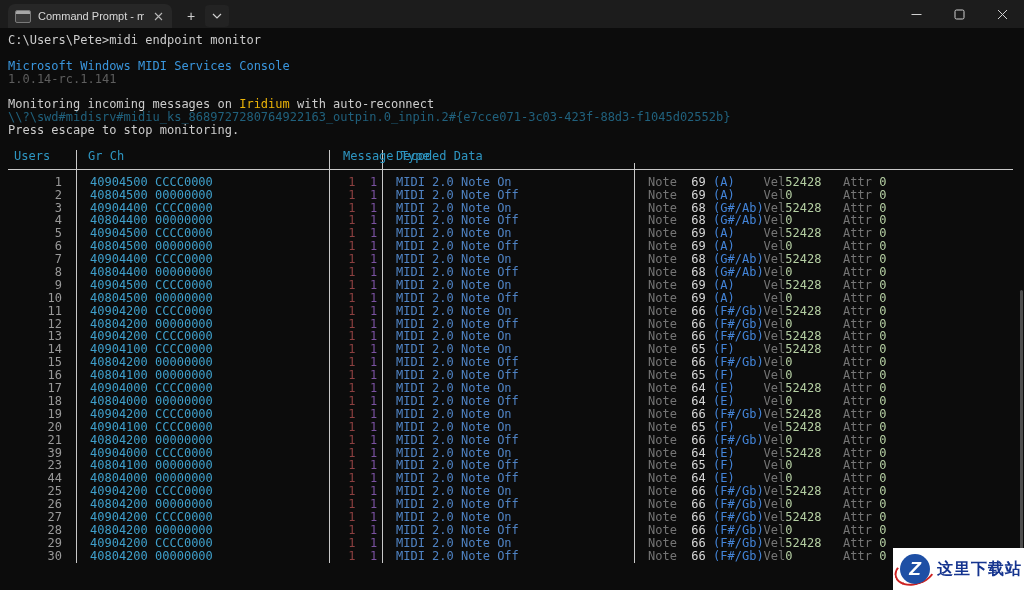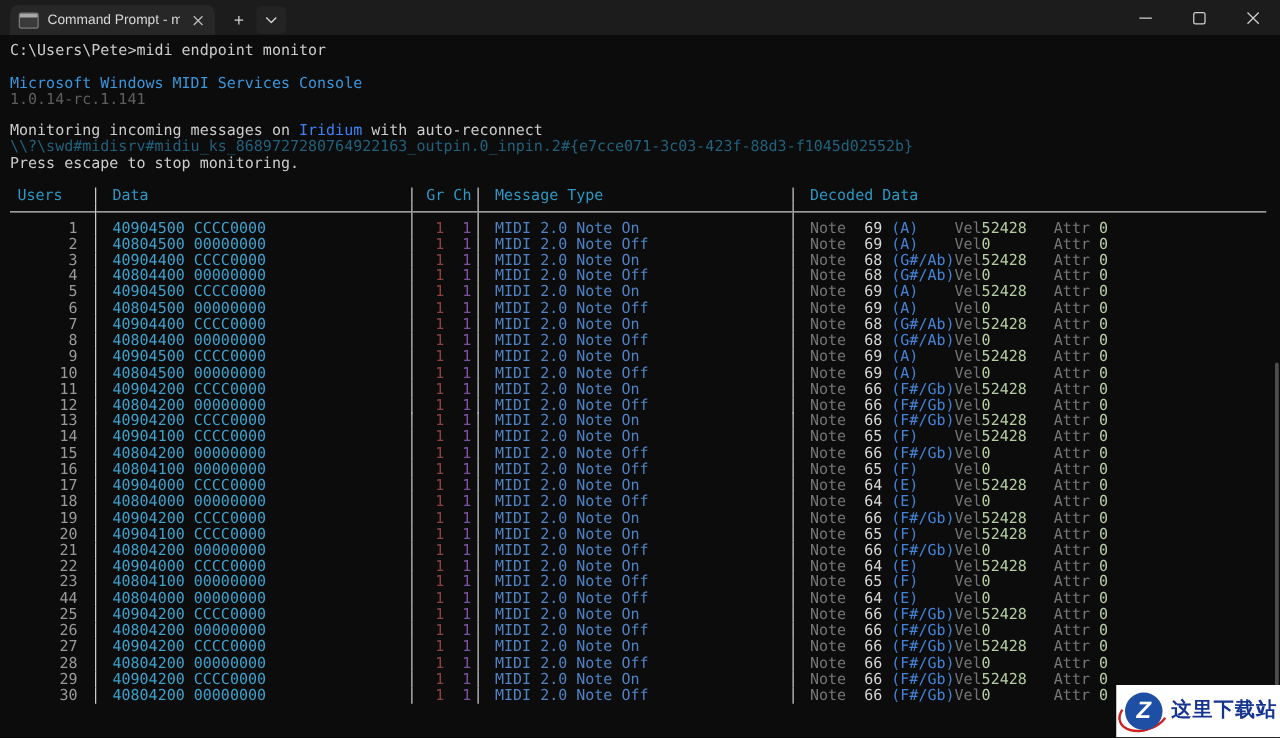--- a/index.html
+++ b/index.html
@@ -22,21 +22,21 @@
   .wbtn { width:43px; height:28px; display:flex; align-items:center; justify-content:center; }
 
   
   .terminal { position:absolute; top:28px; left:0; right:0; bottom:0; background:#0c0c0c;
               font-family:"DejaVu Sans Mono", monospace; font-size:12px; line-height:12.9px;
               color:#cccccc; padding:6px 0 0 8px; box-sizing:border-box; }
   .ln { height:12.9px; white-space:pre; }
   .t-app   { color:#3A96DD; }
   .t-dim   { color:#5e5e5e; }
   .t-path  { color:#20617d; }
-  .t-cyan  { color:#3b82f6; }
+  .t-cyan  { color:#eab308; }
 
   
   .trow { display:grid; grid-template-columns:69px 253px 53px 252px 378px; height:12.9px; line-height:12.9px; }
   .c { white-space:pre; box-sizing:border-box; overflow:visible; }
   .bR { border-right:1px solid #c9c9c9; }
   .hc { color:#2E96C2; }
   .h-idx { padding-left:6px; }
   .h-pad { padding-left:13px; }
   .h-grch { padding-left:11px; }
   .sc { position:relative; }
@@ -118,21 +118,20 @@
     <div class="ln t-app">Microsoft Windows MIDI Services Console</div>
     <div class="ln t-dim">1.0.14-rc.1.141</div>
     <div class="ln"></div>
     <div class="ln"><span>Monitoring incoming messages on </span><span class="t-cyan">Iridium</span><span> with auto-reconnect</span></div>
     <div class="ln t-path">\\?\swd#midisrv#midiu_ks_8689727280764922163_outpin.0_inpin.2#{e7cce071-3c03-423f-88d3-f1045d02552b}</div>
     <div class="ln">Press escape to stop monitoring.</div>
     <div class="ln"></div>
 
     <div class="trow">
       <div class="c bR hc h-idx">Users</div>
-      <div class="c bR hc h-pad">Data</div>
       <div class="c bR hc h-grch"><span>Gr</span> <span>Ch</span></div>
       <div class="c bR hc h-pad">Message Type</div>
       <div class="c hc h-pad">Decoded Data</div>
     </div>
 
     <div class="trow">
       <div class="c bR sc"></div>
       <div class="c bR sc"></div>
       <div class="c bR sc"></div>
       <div class="c bR sc"></div>
@@ -281,21 +280,21 @@
           <div class="c dec"><span class="dl">Note</span><span class="dn">65</span> <span class="dm">(F)</span><span class="dl">Vel</span><span class="dv">52428</span><span class="dl"> Attr </span><span class="da">0</span></div>
         </div>
         <div class="trow">
           <div class="c idx bR">21</div>
           <div class="c dat bR">40804200 00000000</div>
           <div class="c grch bR"><span class="g">1</span> <span class="h">1</span></div>
           <div class="c msg bR">MIDI 2.0 Note Off</div>
           <div class="c dec"><span class="dl">Note</span><span class="dn">66</span> <span class="dm">(F#/Gb)</span><span class="dl">Vel</span><span class="dv">0</span><span class="dl"> Attr </span><span class="da">0</span></div>
         </div>
         <div class="trow">
-          <div class="c idx bR">22</div>
+          <div class="c idx bR">39</div>
           <div class="c dat bR">40904000 CCCC0000</div>
           <div class="c grch bR"><span class="g">1</span> <span class="h">1</span></div>
           <div class="c msg bR">MIDI 2.0 Note On</div>
           <div class="c dec"><span class="dl">Note</span><span class="dn">64</span> <span class="dm">(E)</span><span class="dl">Vel</span><span class="dv">52428</span><span class="dl"> Attr </span><span class="da">0</span></div>
         </div>
         <div class="trow">
           <div class="c idx bR">23</div>
           <div class="c dat bR">40804100 00000000</div>
           <div class="c grch bR"><span class="g">1</span> <span class="h">1</span></div>
           <div class="c msg bR">MIDI 2.0 Note Off</div>

